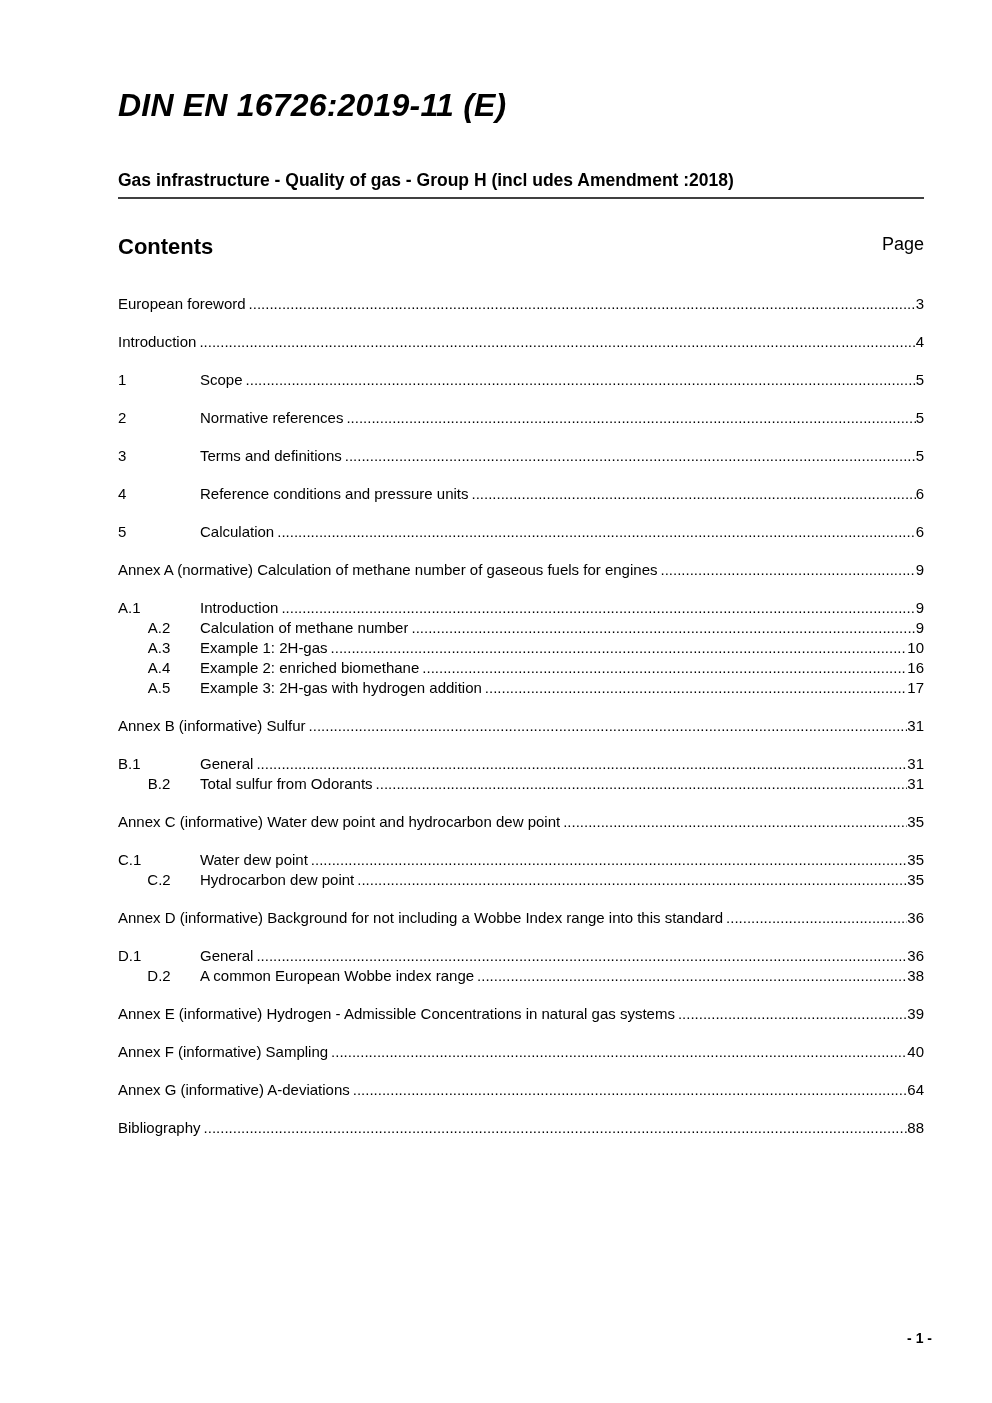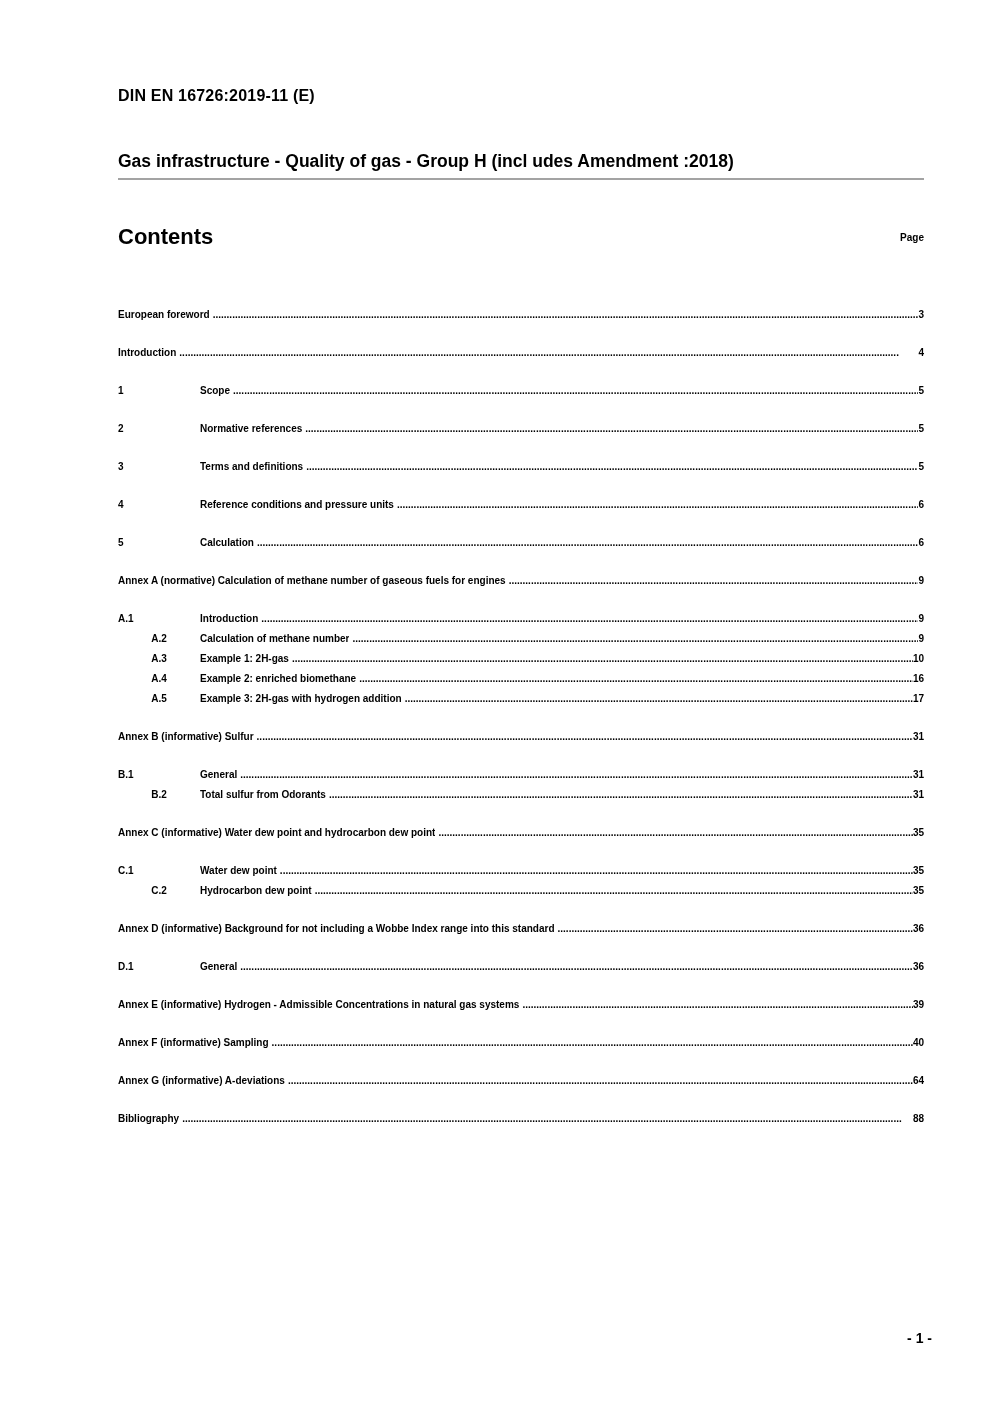--- a/index.html
+++ b/index.html
@@ -11,53 +11,54 @@
     position: relative;
     overflow: hidden;
   }
   .content {
     position: absolute;
     left: 118px; top: 0;
     width: 806px;
   }
   .doc-title {
     margin: 87px 0 0 0;
-    font-size: 16px;
+    font-size: 32px;
     font-weight: bold;
     line-height: 1.15;
     letter-spacing: 0.2px;
+    font-style: italic;
   }
   .doc-subtitle {
     margin-top: 46px;
     padding-bottom: 7px;
-    border-bottom: 2px solid #a3a3a3;
+    border-bottom: 2px solid #404040;
     font-size: 17.5px;
     font-weight: bold;
     line-height: 20px;
     white-space: nowrap;
   }
   .contents-bar {
-    margin-top: 44px;
+    margin-top: 35px;
     display: flex;
     justify-content: space-between;
-    align-items: center;
+    align-items: flex-start;
   }
   .contents-heading {
     font-size: 22px;
     font-weight: bold;
     line-height: 1.15;
   }
   .page-col-label {
-    font-size: 10px;
-    font-weight: bold;
+    font-size: 18px;
+    font-weight: normal;
   }
   .toc {
-    margin-top: 56px;
-    font-size: 10px;
-    font-weight: bold;
+    margin-top: 36px;
+    font-size: 15px;
+    font-weight: normal;
   }
   .row {
     display: flex;
     align-items: flex-end;
     line-height: 18px;
     margin-top: 20px;
     white-space: nowrap;
   }
   .toc .row:first-child { margin-top: 0; }
   .row.t { margin-top: 2px; text-align: center; }
@@ -234,20 +235,26 @@
       <span class="pg">36</span>
     </div>
 
     <div class="row">
       <span class="num">D.1</span>
       <span class="lbl">General</span>
       <span class="dots"></span>
       <span class="pg">36</span>
     </div>
 
+    <div class="row t">
+      <span class="num">D.2</span>
+      <span class="lbl">A common European Wobbe index range</span>
+      <span class="dots"></span>
+      <span class="pg">38</span>
+    </div>
 
     <div class="row">
       <span class="lbl">Annex E (informative) Hydrogen - Admissible Concentrations in natural gas systems</span>
       <span class="dots"></span>
       <span class="pg">39</span>
     </div>
 
     <div class="row">
       <span class="lbl">Annex F (informative) Sampling</span>
       <span class="dots"></span>

